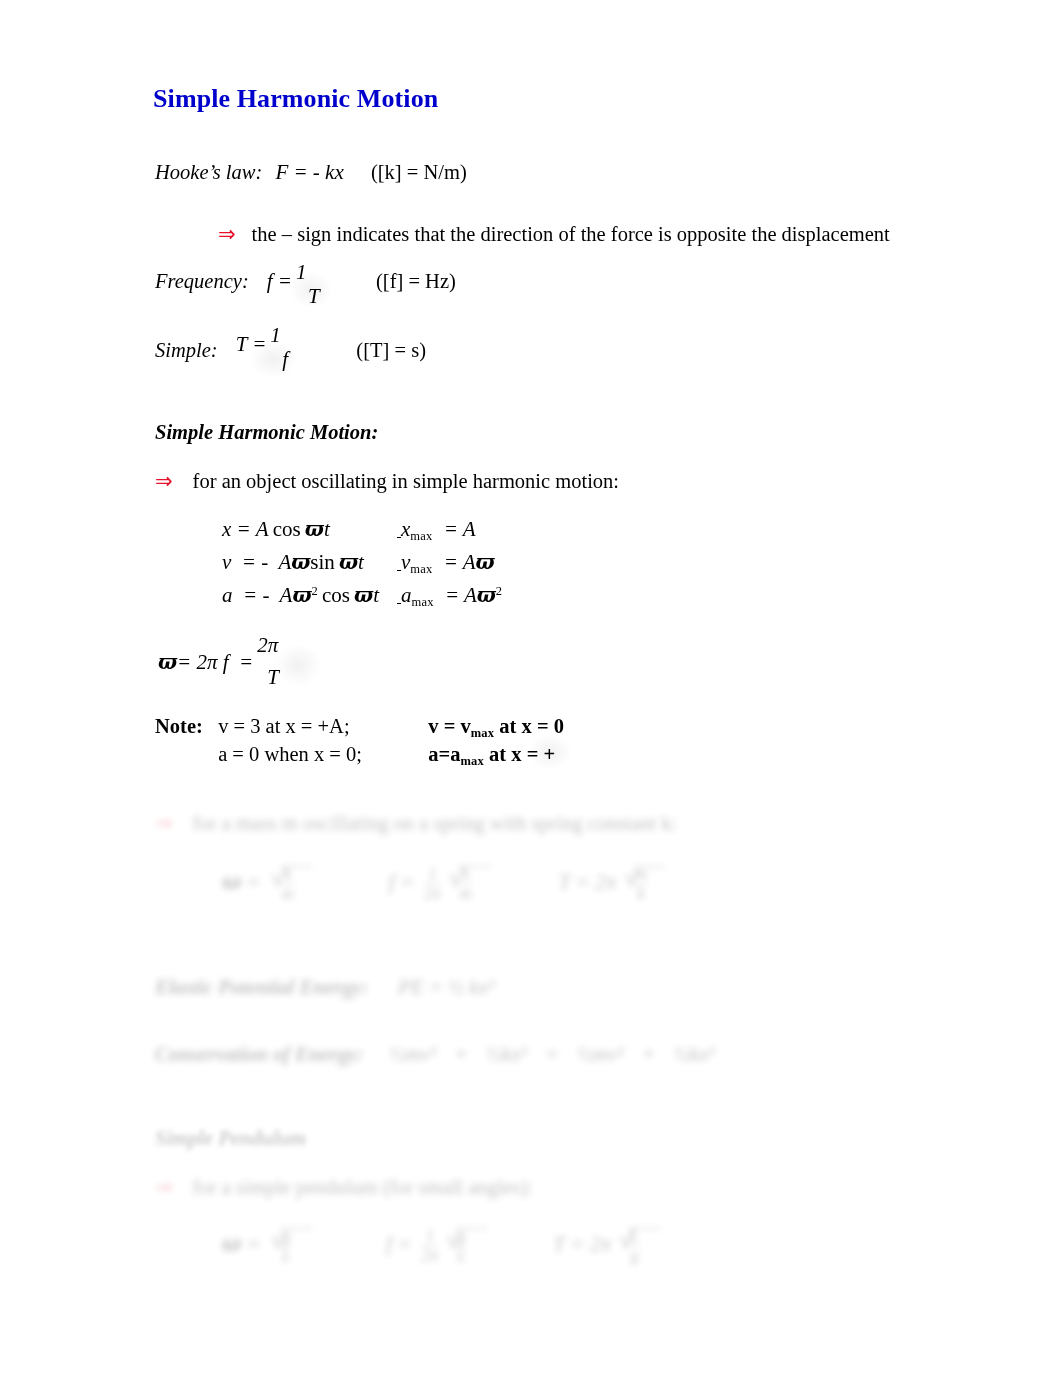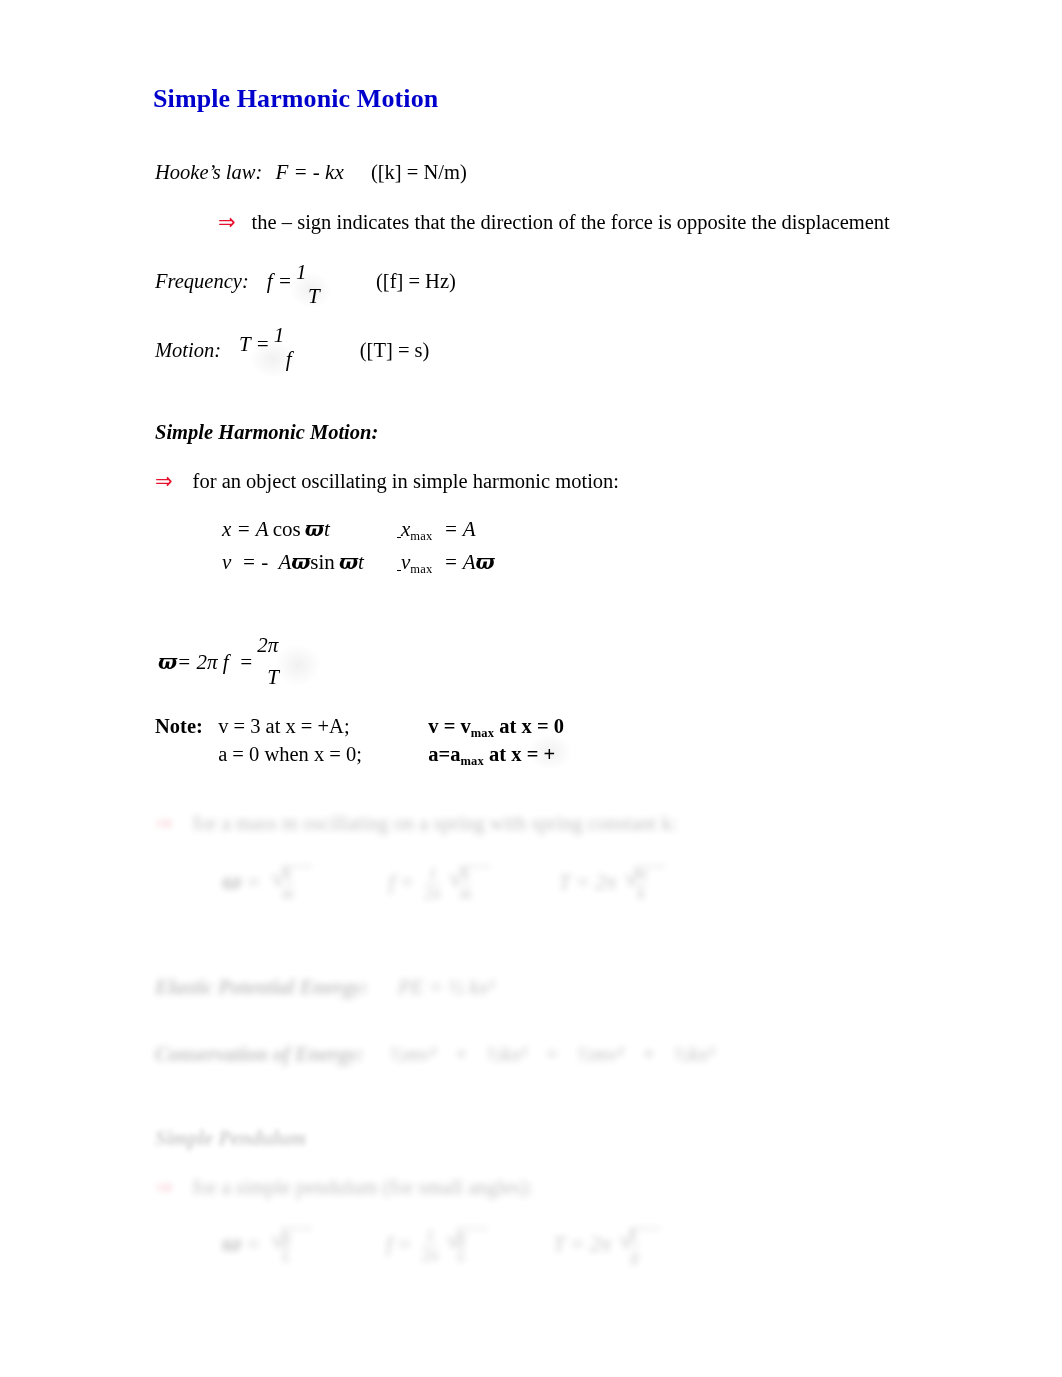--- a/index.html
+++ b/index.html
@@ -170,38 +170,38 @@
 <div class="page">
 
   <div class="abs body-text" style="left:155px; top:160px;">
     <span class="ital">Hooke’s law:</span>
     <span class="math" style="margin-left:8px;">F = - kx</span>
     <span style="margin-left:22px;">([k] = N/m)</span>
   </div>
 
   <div class="abs doc-title">Simple Harmonic Motion</div>
 
-  <div class="abs" style="left:218px; top:211px;">
+  <div class="abs" style="left:218px; top:223px;">
     <span class="arrow">⇒</span>
     <span class="body-text" style="margin-left:12px;">the – sign indicates that the direction of the force is opposite the displacement</span>
   </div>
 
   <div class="abs" style="left:155px; top:269px;">
     <span class="body-text ital">Frequency:</span>
     <span class="math" style="margin-left:14px;">f  =</span>
     <span class="frac">
       <span class="num math">1</span>
       <span class="den math">T</span>
     </span>
     <span class="body-text" style="margin-left:42px;">([f] = Hz)</span>
   </div>
   <span class="smudge" style="left:290px; top:272px; width:42px; height:36px;"></span>
 
   <div class="abs" style="left:155px; top:338px;">
-    <span class="body-text ital">Motion:</span>
+    <span class="body-text ital">Simple:</span>
     <span class="math" style="margin-left:14px; position:relative; top:-6px;">T  =</span>
     <span class="frac" style="position:relative; top:-6px;">
       <span class="num math">1</span>
       <span class="den math">f</span>
     </span>
     <span class="body-text" style="margin-left:48px;">([T] = s)</span>
   </div>
   <span class="smudge" style="left:250px; top:340px; width:46px; height:38px;"></span>
 
   <div class="abs sub-head" style="left:155px; top:421px;">Simple Harmonic Motion:</div>
@@ -228,20 +228,30 @@
       <span class="eq-left math">
         <span>v&nbsp; = -&nbsp;</span>
         <span>A<span class="varpi">ϖ</span><span class="up">sin </span><span class="varpi">ϖ</span>t</span>
       </span>
       <span class="eq-right math">
         <span>v</span><sub class="sm">max</sub>
         <span style="margin-left:6px;">= A<span class="varpi">ϖ</span></span>
       </span>
     </div>
 
+    <div class="eq-row">
+      <span class="eq-left math">
+        <span>a&nbsp; = -&nbsp;</span>
+        <span>A<span class="varpi">ϖ</span><sup class="sm">2</sup><span class="up"> cos </span><span class="varpi">ϖ</span>t</span>
+      </span>
+      <span class="eq-right math">
+        <span>a</span><sub class="sm">max</sub>
+        <span style="margin-left:6px;">= A<span class="varpi">ϖ</span><sup class="sm">2</sup></span>
+      </span>
+    </div>
   </div>
 
   <div class="abs" style="left:158px; top:650px;">
     <span class="math"><span class="varpi">ϖ</span>= 2π f&nbsp; =</span>
     <span class="frac wide">
       <span class="num math" style="font-style:italic;">2π</span>
       <span class="den math">T</span>
     </span>
   </div>
   <span class="smudge" style="left:275px; top:644px; width:46px; height:42px;"></span>

